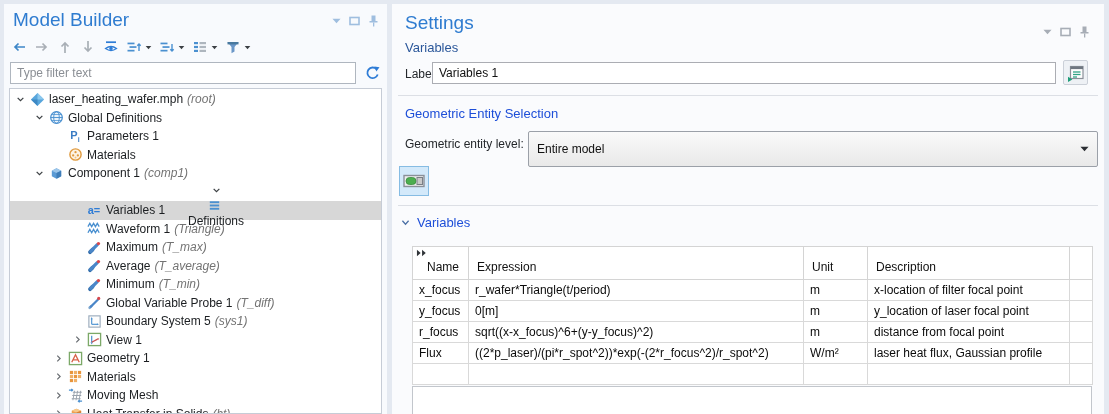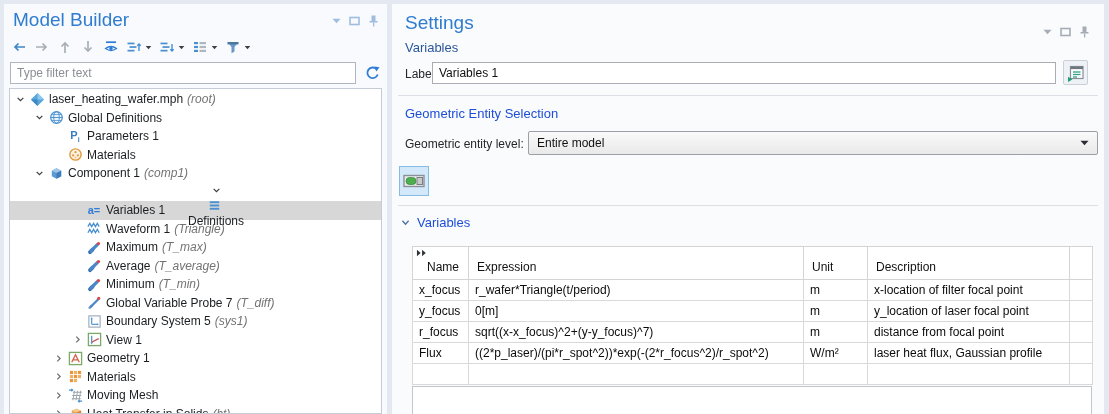--- a/index.html
+++ b/index.html
@@ -73,21 +73,21 @@
     background:#EEF1F5;border:1px solid #CBD0D8;border-radius:2px;
     display:flex;align-items:center;justify-content:center;
   }
   .sep{position:absolute;left:6px;width:700px;height:1px;background:#DCDFE5;}
   .sep1{top:91px;} .sep2{top:201px;}
 
   .sec-title{font-size:13px;color:#1d4ed8;}
   .ges-title{position:absolute;left:13px;top:102px;}
   .ges-caption{position:absolute;left:13px;top:133px;}
   .dropdown{
-    position:absolute;left:136px;top:127px;width:570px;height:24px;box-sizing:border-box;
+    position:absolute;left:136px;top:127px;width:570px;height:36px;box-sizing:border-box;
     border:1px solid #9BA0A8;border-radius:2px;
     background:linear-gradient(#FAFAFA,#E9E9E9);
     display:flex;align-items:center;font-size:12px;color:#111;padding:0 8px;
   }
   .dropdown .dd-caret{margin-left:auto;display:inline-flex;}
   .sel-btn{
     position:absolute;left:7px;top:162px;width:30px;height:30px;box-sizing:border-box;
     background:#D3E9FA;border:1px solid #86BCE3;display:flex;align-items:center;justify-content:center;
   }
   .vars-header{position:absolute;left:8px;top:211px;display:flex;align-items:center;gap:6px;}
@@ -391,21 +391,21 @@
       </div>
       <div class="trow" style="padding-left: 60px;">
         <span class="chev"></span>
         <span class="nicon">
           <svg viewBox="0 0 16 16">
             <line x1="2.8" y1="13.6" x2="4.6" y2="11.8" stroke="#7FA8D0" stroke-width="2.8" stroke-linecap="round"></line>
             <line x1="4" y1="12.5" x2="11.5" y2="5" stroke="#4A86C8" stroke-width="2.4" stroke-linecap="round"></line>
             <circle cx="12.5" cy="3.6" r="1.7" fill="#D8474C"></circle>
           </svg>
         </span>
-        <span class="tlabel">Global Variable Probe 7</span>
+        <span class="tlabel">Global Variable Probe 1</span>
         <span class="ttag">(T_diff)</span>
       </div>
       <div class="trow" style="padding-left: 60px;">
         <span class="chev"></span>
         <span class="nicon">
           <svg viewBox="0 0 16 16">
             <rect x="2" y="2" width="12" height="12" fill="#FDFDFD" stroke="#9AAABB" stroke-width="1.2"></rect>
             <line x1="5" y1="11" x2="11" y2="11" stroke="#4A90D0" stroke-width="1.2"></line>
             <line x1="5" y1="11" x2="5" y2="5" stroke="#4A90D0" stroke-width="1.2"></line>
             <polygon points="5,3.3 3.9,5.5 6.1,5.5" fill="#4A90D0"></polygon>
@@ -612,21 +612,21 @@
         </tr>
         <tr>
           <td>y_focus</td>
           <td>0[m]</td>
           <td>m</td>
           <td>y_location of laser focal point</td>
           <td></td>
         </tr>
         <tr>
           <td>r_focus</td>
-          <td>sqrt((x-x_focus)^2+(y-y_focus)^7)</td>
+          <td>sqrt((x-x_focus)^6+(y-y_focus)^2)</td>
           <td>m</td>
           <td>distance from focal point</td>
           <td></td>
         </tr>
         <tr>
           <td>Flux</td>
           <td>((2*p_laser)/(pi*r_spot^2))*exp(-(2*r_focus^2)/r_spot^2)</td>
           <td>W/m²</td>
           <td>laser heat flux, Gaussian profile</td>
           <td></td>

